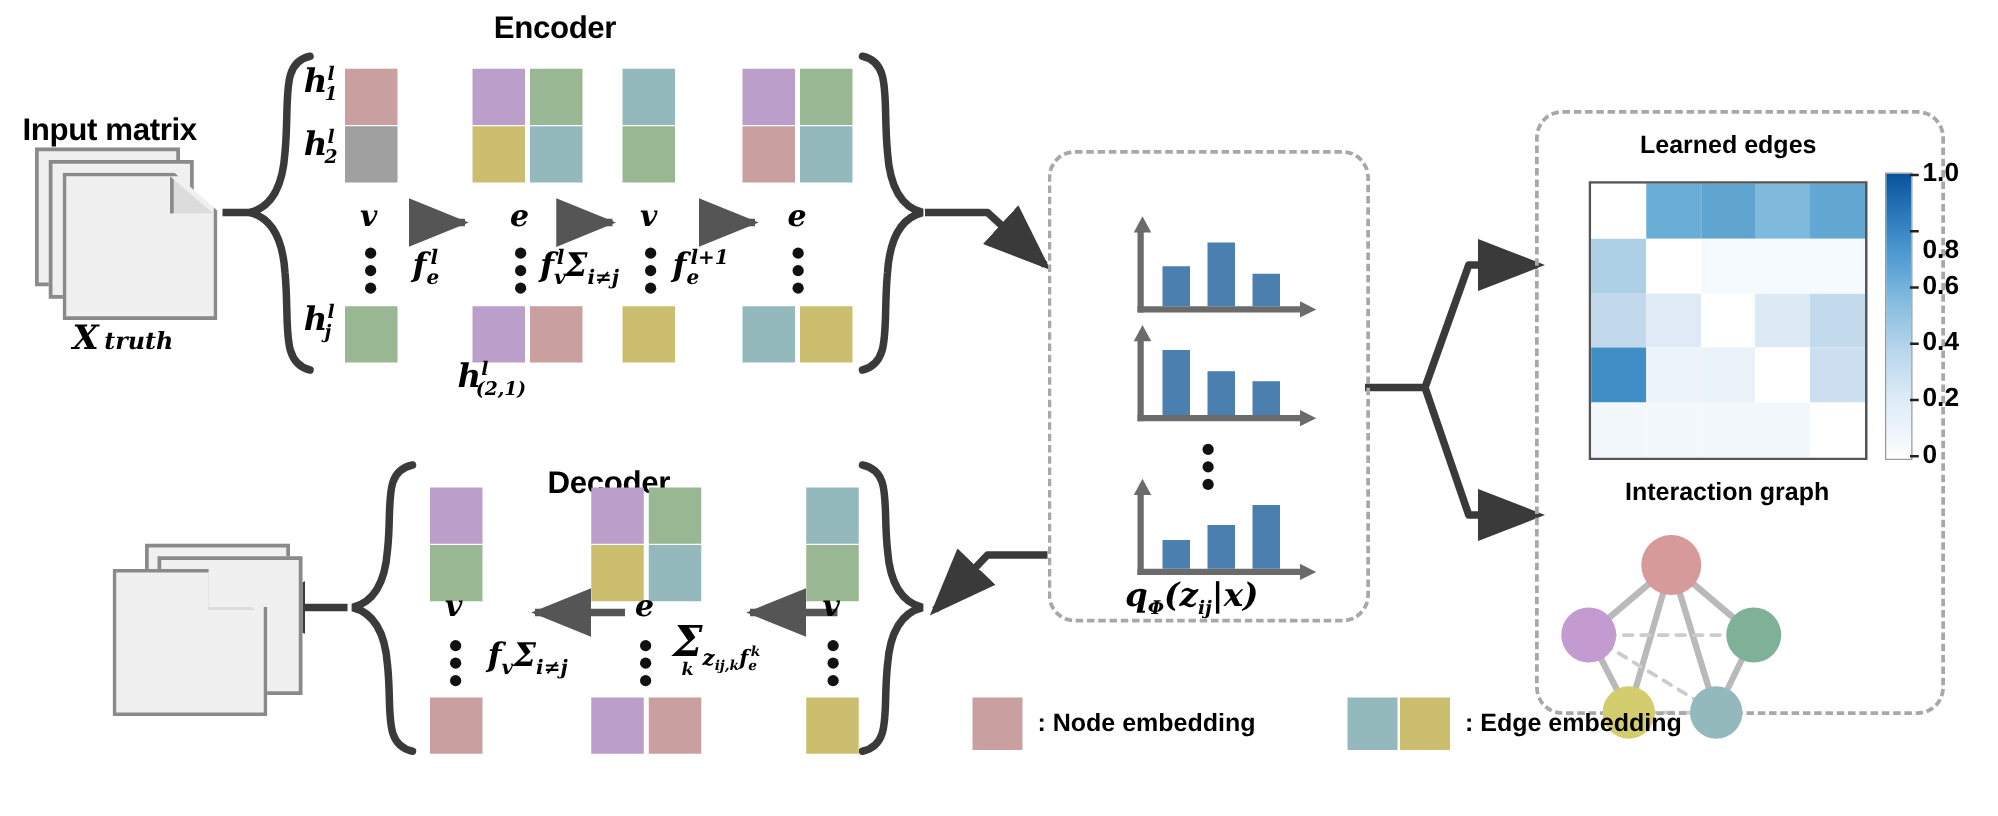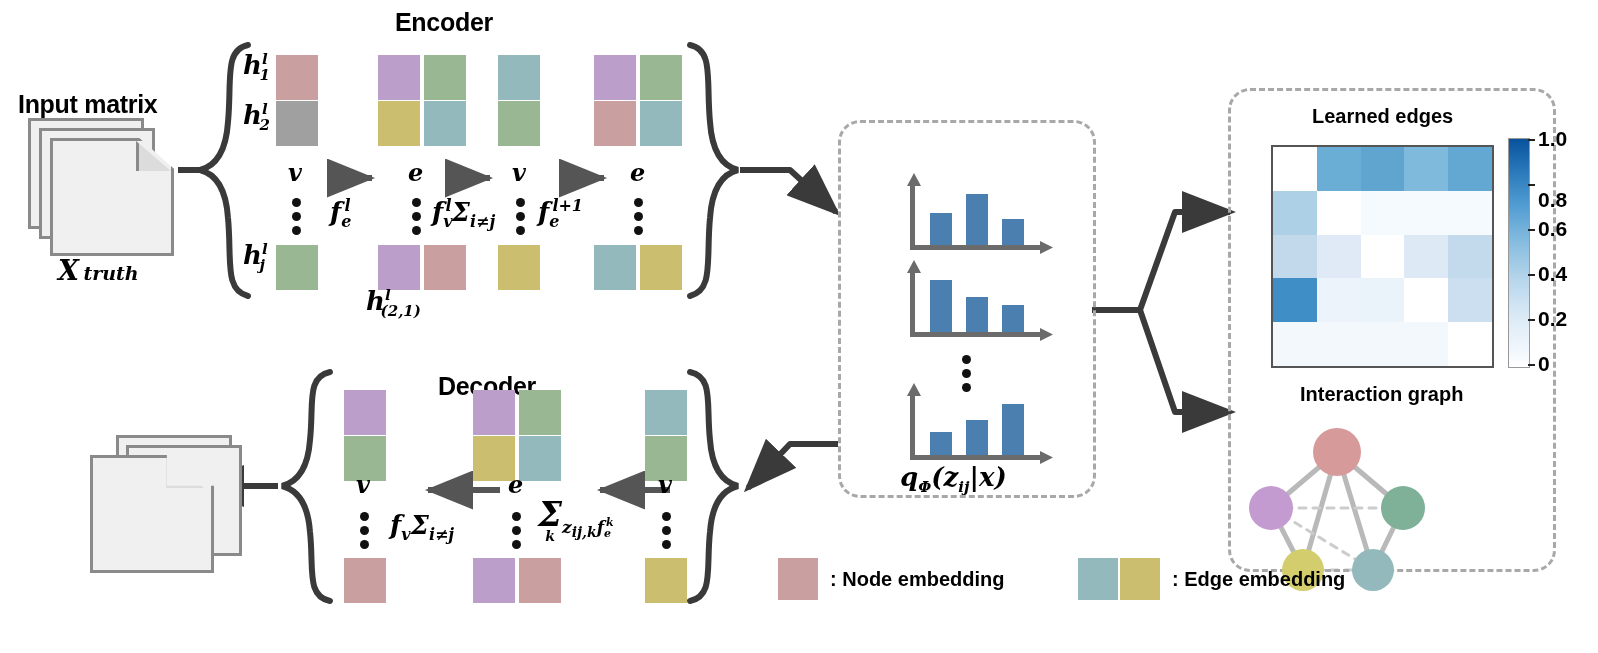--- a/index.html
+++ b/index.html
@@ -226,21 +226,21 @@
       <i></i>
     </div>
 
   <div class="abs mathi" style="left:390px;top:510px;font-size:26px;">
     f<sub style="font-size:16px;">v</sub>Σ<sub style="font-size:16px;">i≠j</sub>
   </div>
   <div class="abs mathi" style="left:538px;top:500px;font-size:26px;line-height:1;">
     <span style="display:inline-block;text-align:center;vertical-align:-4px;">
       <span style="display:block;font-size:34px;line-height:0.85;">Σ</span>
       <span style="display:block;font-size:14px;">k</span>
-    </span><span style="font-size:17px;vertical-align:4px;">z<sub style="font-size:14px;">ij,k</sub>f<sub style="font-size:11px;">e</sub><sup style="font-size:11px;margin-left:-5px;">k</sup></span>
+    </span><span style="font-size:17px;vertical-align:4px;">z<sub style="font-size:11px;">ij,k</sub>f<sub style="font-size:11px;">e</sub><sup style="font-size:11px;margin-left:-5px;">k</sup></span>
   </div>
 
 
   <div class="docwrap" style="left:90px;top:435px;width:150px;height:140px;">
     <div class="doc" style="left:26px;top:0;width:110px;height:105px;"></div>
     <div class="doc" style="left:36px;top:10px;width:110px;height:105px;"></div>
     <div class="doc" style="left:0px;top:20px;width:118px;height:112px;
                 clip-path:polygon(0 0, 62% 0, 62% 26%, 100% 26%, 100% 100%, 0 100%);">
       <div style="position:absolute;left:62%;top:0;width:38px;height:30px;background:#dcdcdc;
                   clip-path:polygon(0 0,100% 100%,0 100%);"></div>

